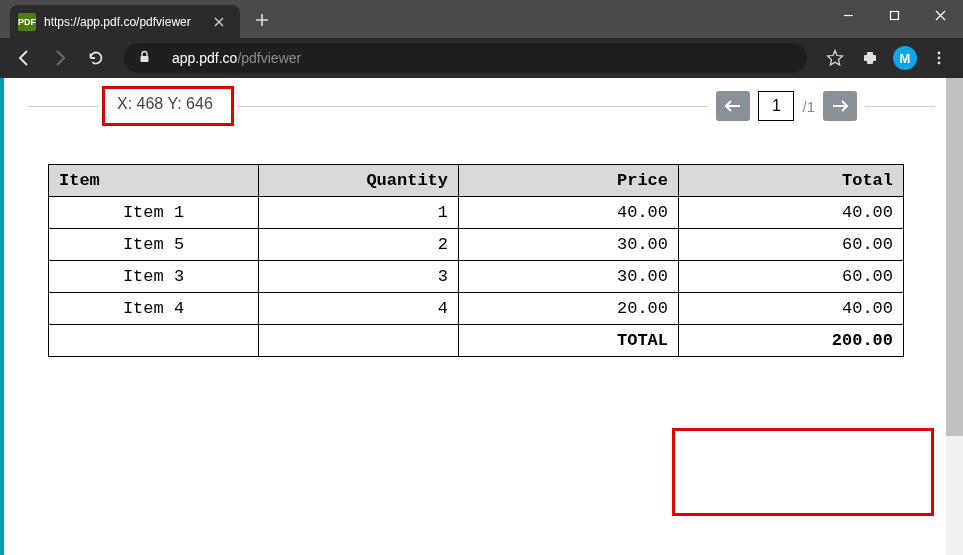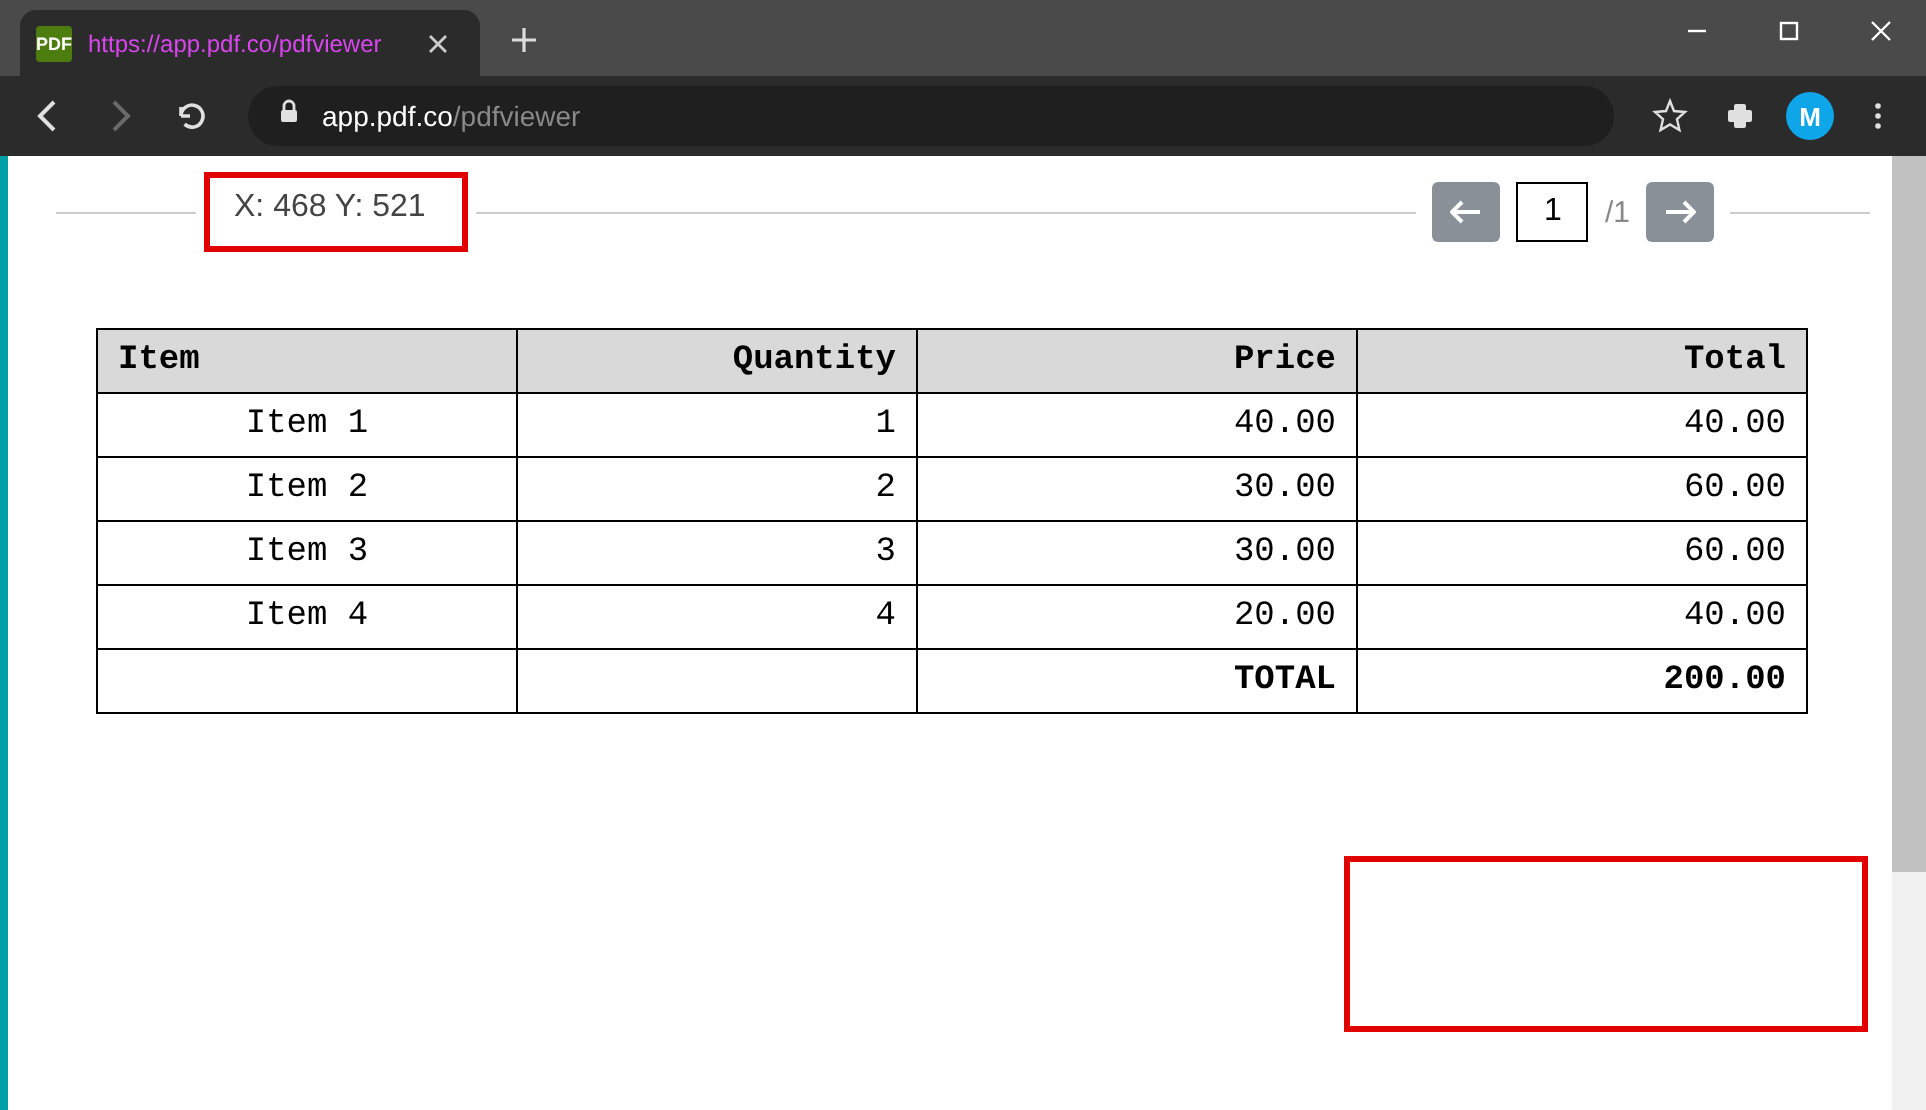--- a/index.html
+++ b/index.html
@@ -38,21 +38,21 @@
       background: #4d7c0f;
       display: flex;
       align-items: center;
       justify-content: center;
       color: #fff;
       font-size: 9px;
       font-weight: bold;
       border-radius: 2px;
     }
     .tab-title {
-      color: #d946ef;
+      color: #ffffff;
       font-size: 12px;
       flex: 1;
     }
     .tab-close {
       color: #ccc;
       font-size: 14px;
       width: 18px;
       height: 18px;
       display: flex;
       align-items: center;
@@ -107,21 +107,21 @@
     .nav-btn.disabled { color: #6a6a6a; cursor: default; }
     .url-bar {
       flex: 1;
       background: #1f1f1f;
       height: 30px;
       border-radius: 15px;
       display: flex;
       align-items: center;
       padding: 0 14px;
       margin: 0 6px;
-      gap: 10px;
+      gap: 21px;
     }
     .lock-icon { color: #e0e0e0; }
     .url-text { color: #fff; font-size: 14px; }
     .url-text .dim { color: #8a8a8a; }
     .addr-icon {
       width: 28px;
       height: 28px;
       display: flex;
       align-items: center;
       justify-content: center;
@@ -346,21 +346,21 @@
         <circle cx="8" cy="13" r="1.4" fill="currentColor"></circle>
       </svg>
   </div>
 </div>
 
 <div class="content">
   <div class="left-stripe"></div>
 
   <div class="topbar">
     <div class="spacer-left"></div>
-    <div class="coord-box">X: 468 Y: 521</div>
+    <div class="coord-box">X: 468 Y: 646</div>
     <div class="rule"></div>
     <div class="pager">
       <div class="pager-btn">
         <svg width="16" height="12" viewBox="0 0 16 12">
             <path d="M15 6 H2 M6 1 L1 6 L6 11" stroke="currentColor" stroke-width="2" fill="none"></path>
           </svg>
       </div>
       <input class="page-input" value="1" style="">
       <span class="page-total">/1</span>
       <div class="pager-btn">
@@ -382,21 +382,21 @@
       </tr>
     </thead>
     <tbody>
       <tr>
         <td>Item 1</td>
         <td>1</td>
         <td>40.00</td>
         <td>40.00</td>
       </tr>
       <tr>
-        <td>Item 2</td>
+        <td>Item 5</td>
         <td>2</td>
         <td>30.00</td>
         <td>60.00</td>
       </tr>
       <tr>
         <td>Item 3</td>
         <td>3</td>
         <td>30.00</td>
         <td>60.00</td>
       </tr>

